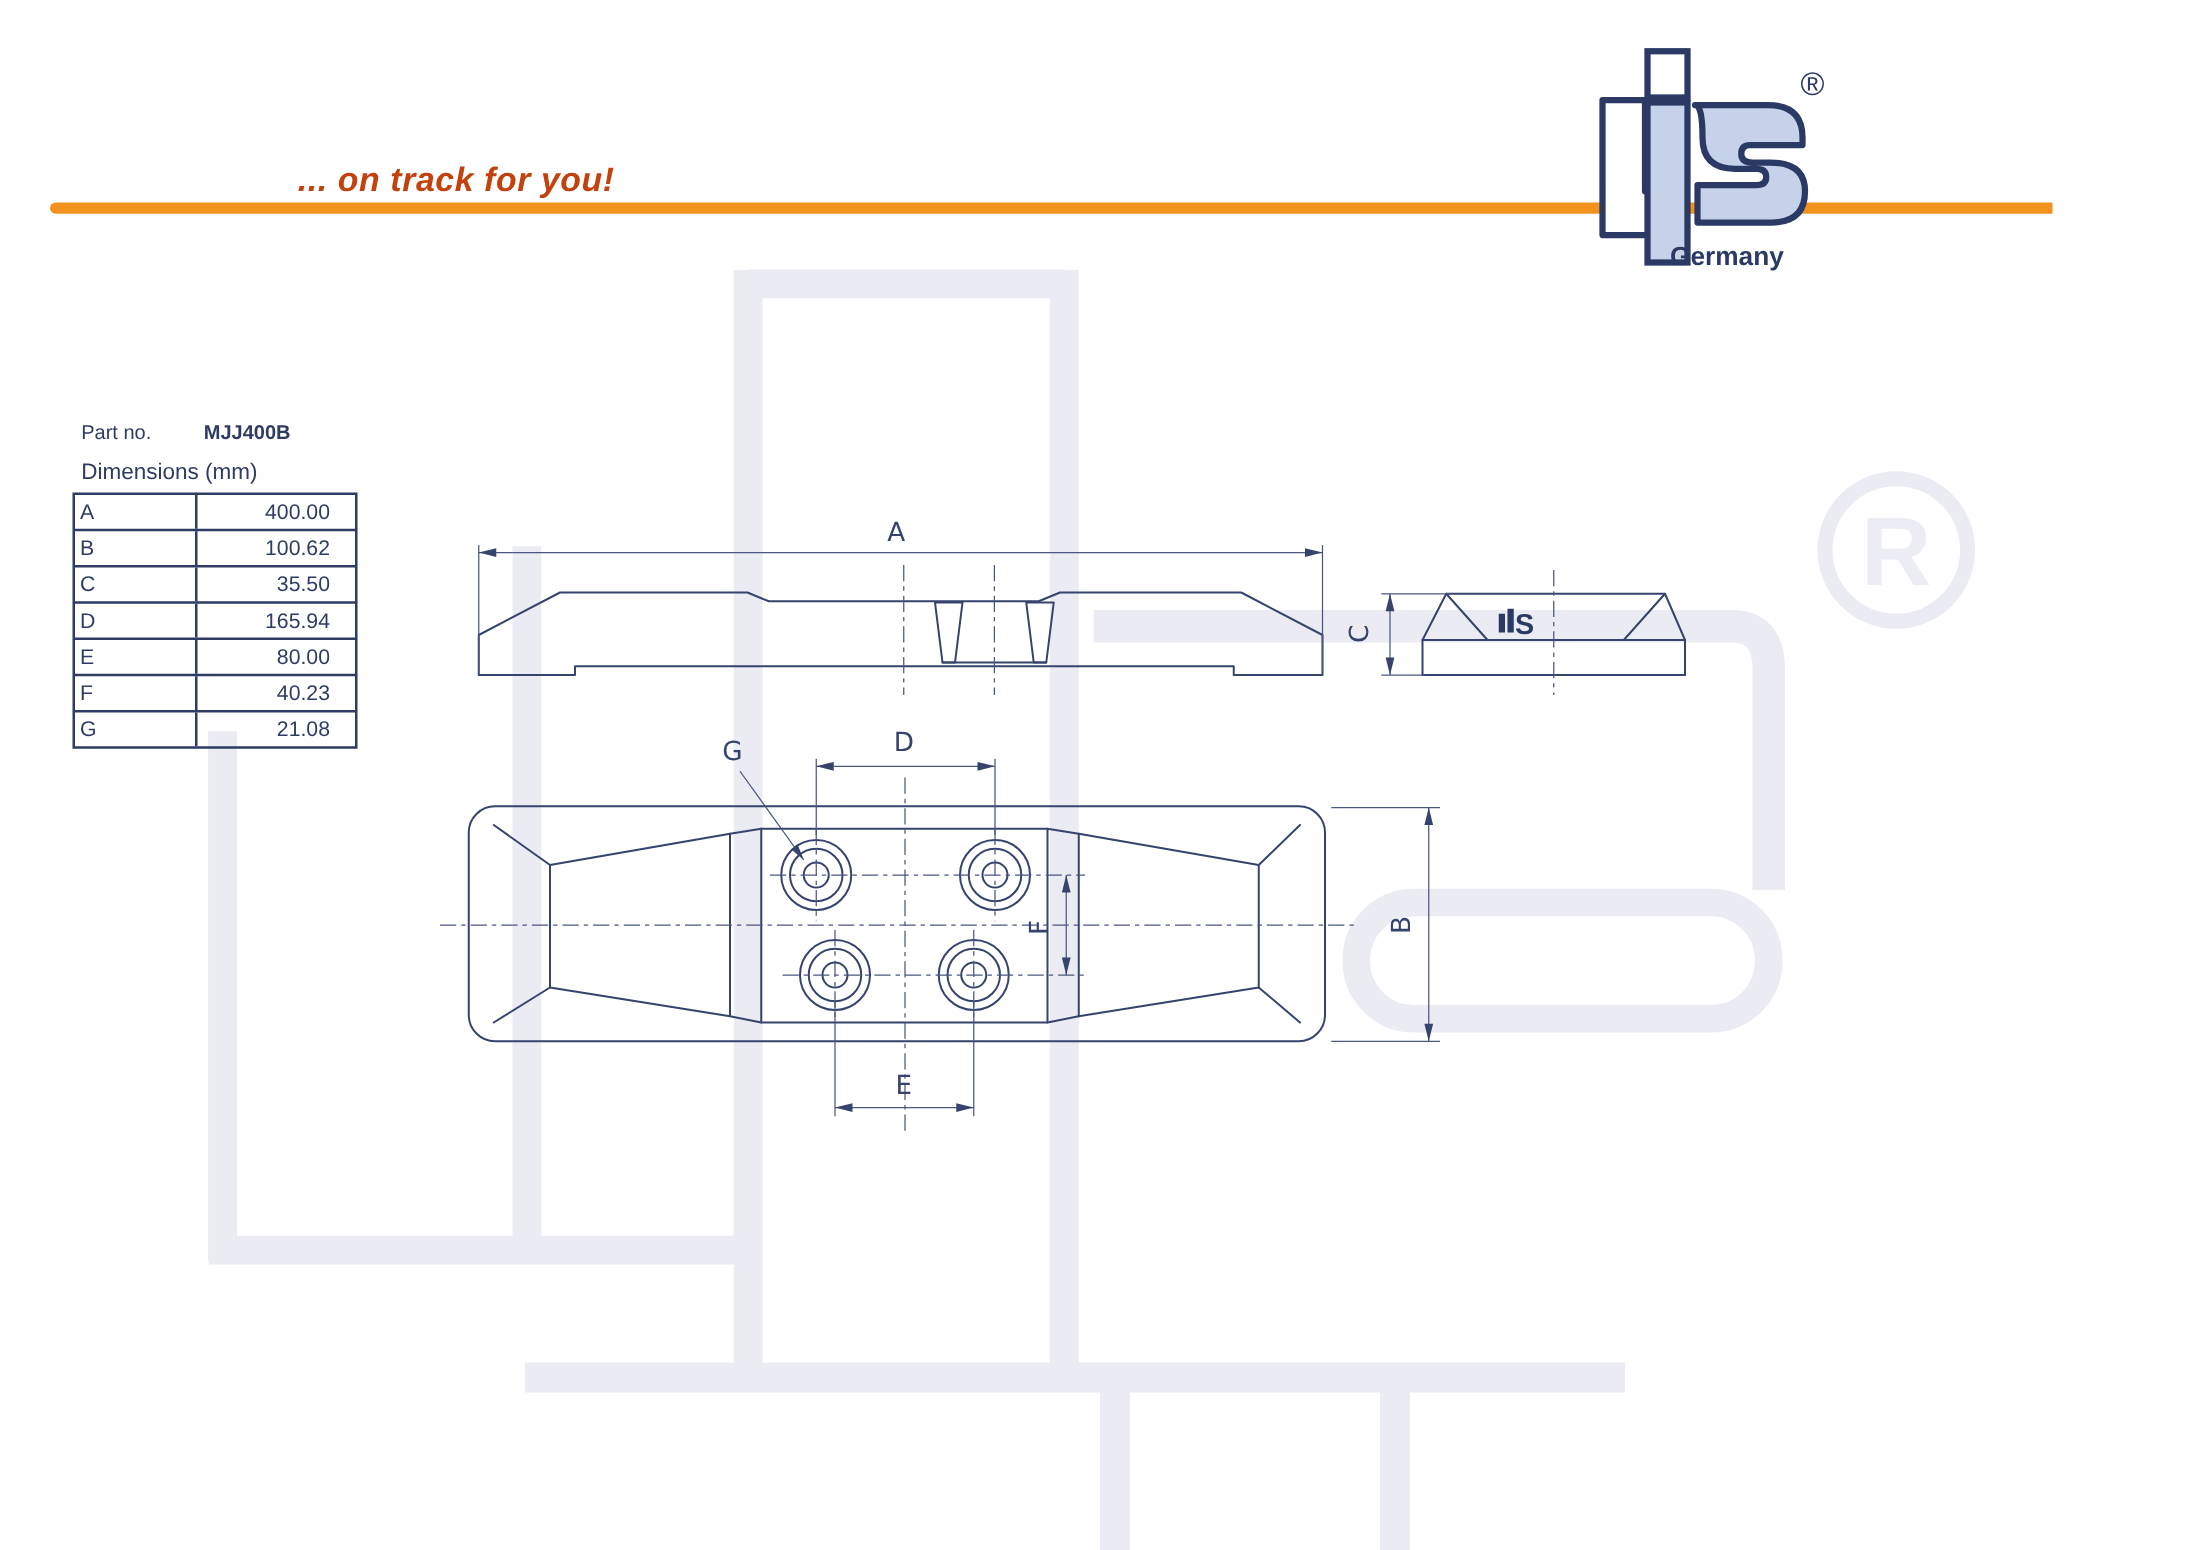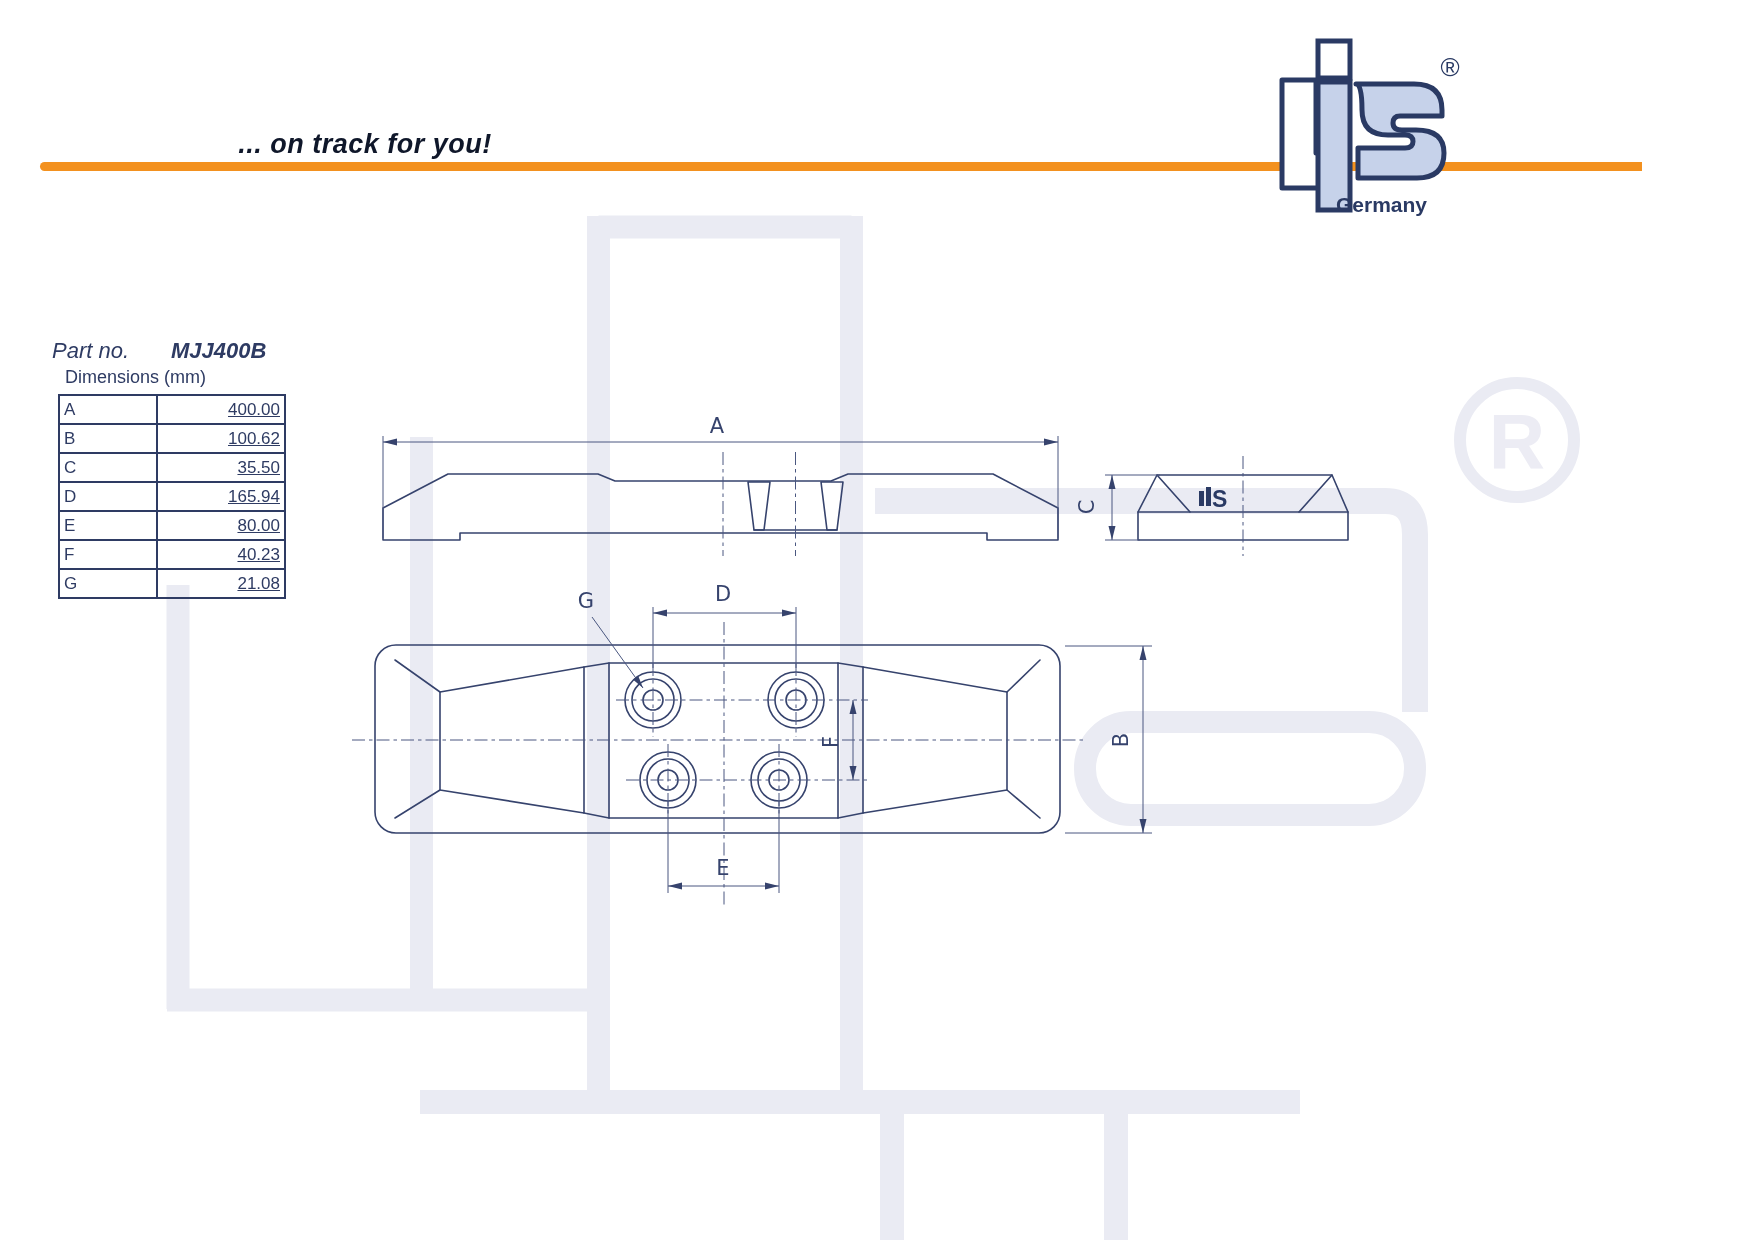--- a/index.html
+++ b/index.html
@@ -1,33 +1,33 @@
 <!DOCTYPE html>
 <html><head>
 <meta charset="utf-8">
 <style>
   html,body{margin:0;padding:0;}
   body{width:1755px;height:1240px;position:relative;background:#ffffff;
        font-family:"Liberation Sans",sans-serif;color:#2e3b63;overflow:hidden;}
 
   
   .slogan{position:absolute;left:145px;top:129px;width:440px;text-align:center;
-          font-size:27px;font-weight:bold;font-style:italic;color:#0f172a;letter-spacing:.5px;}
+          font-size:27px;font-weight:bold;font-style:italic;color:#c2410c;letter-spacing:.5px;}
   .rule{position:absolute;left:40px;top:162px;width:1602px;height:9px;background:#f3911f;border-radius:5px 0 0 5px;}
   .logo-box{position:absolute;left:1266px;top:36px;width:204px;height:182px;}
 
   
-  .part-line{position:absolute;left:52px;top:338px;font-size:22px;font-style:italic;}
+  .part-line{position:absolute;left:65px;top:338px;font-size:16px;}
   .part-line b{margin-left:42px;font-weight:bold;}
   .dims-line{position:absolute;left:65px;top:367px;font-size:18px;text-align:right;}
   .dim-table{position:absolute;left:58px;top:394px;width:224px;border:2px solid #2e3b63;background:transparent;}
   .dim-row{display:flex;height:27px;line-height:27px;font-size:17px;border-top:2px solid #2e3b63;}
   .dim-row:first-child{border-top:none;}
   .cell-letter{width:98px;border-right:2px solid #2e3b63;padding-left:4px;box-sizing:border-box;}
-  .cell-value{flex:1;text-align:right;padding-right:4px;text-decoration:underline;}
+  .cell-value{flex:1;text-align:right;padding-right:20px;}
 
   
   .sheet{position:absolute;left:0;top:0;}
   .ln{stroke:#36436d;stroke-width:1.6;fill:none;stroke-linejoin:round;stroke-linecap:round;}
   .thin{stroke:#4a5780;stroke-width:1;fill:none;}
   .cl{stroke:#4a5780;stroke-width:1;fill:none;stroke-dasharray:13 4 3.5 4;}
   .arr{fill:#36436d;stroke:none;}
   .lbl{font-family:"DejaVu Sans",sans-serif;font-size:21px;fill:#36436d;}
   .wm{stroke:#eaebf3;fill:none;}
   .wmt{font-family:"Liberation Sans",sans-serif;font-weight:bold;fill:#ececf4;}

